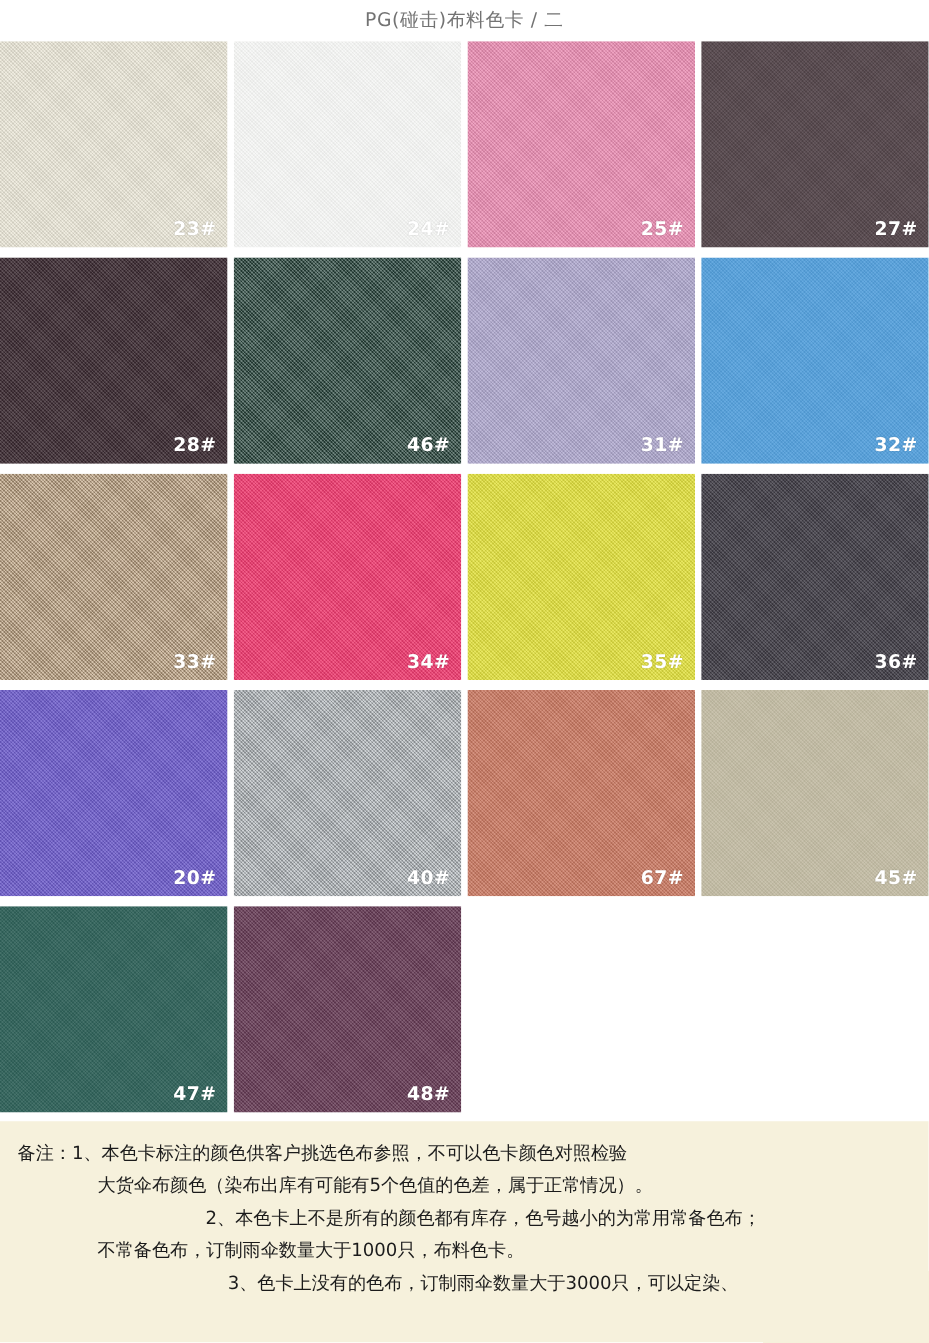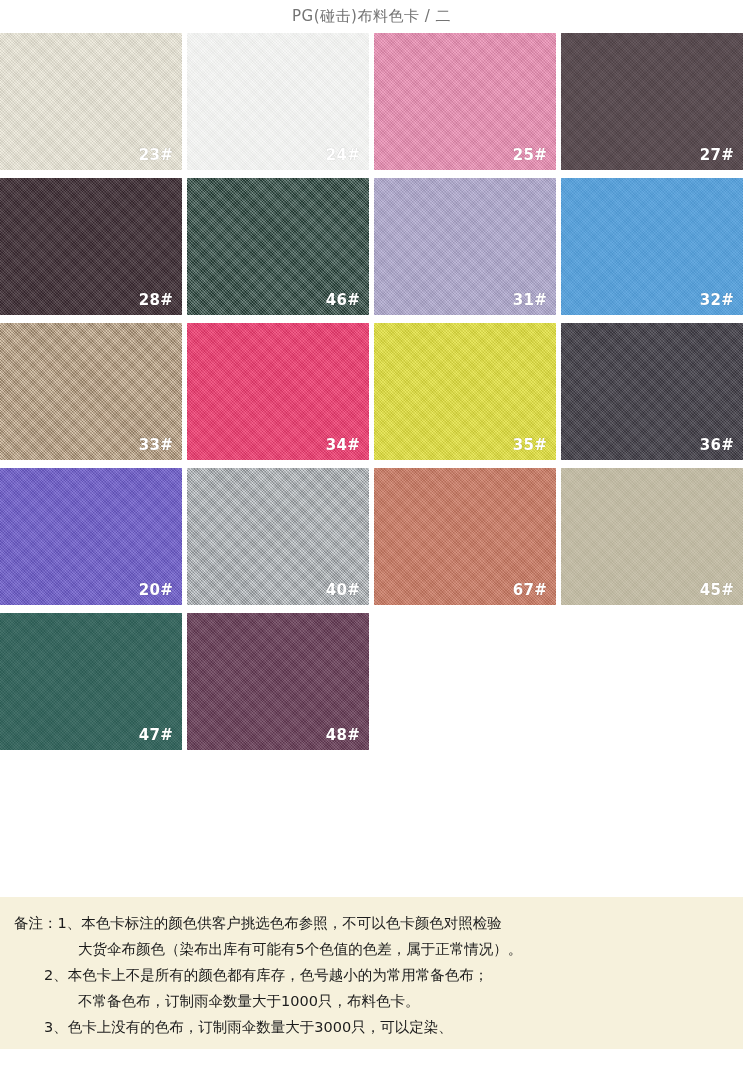--- a/index.html
+++ b/index.html
@@ -34,21 +34,21 @@
   .swatch-grid {
     display: grid;
     grid-template-columns: repeat(4, 182px);
     column-gap: 5px;
     row-gap: 8px;
     width: 743px;
     background: #ffffff;
   }
   .swatch {
     position: relative;
-    height: 137px;
+    height: 165px;
     overflow: hidden;
   }
   .swatch.empty {
     background: #ffffff;
   }
   .swatch-fill {
     position: absolute;
     inset: 0;
   }
   
@@ -95,33 +95,33 @@
     text-shadow: 0 0 1px rgba(0,0,0,0.25);
     z-index: 2;
   }
 
   
   .notes {
     position: absolute;
     left: 0;
     top: 897px;
     width: 743px;
-    height: 152px;
+    height: 177px;
     background: #f6f1dc;
     box-sizing: border-box;
     padding: 13px 14px 0 14px;
   }
   .note-line {
     font-size: 14.5px;
     color: #1b1b1b;
     line-height: 26px;
     white-space: nowrap;
     font-family: "DejaVu Sans", "Liberation Sans", sans-serif;
   }
-  .note-line.indent-1 { padding-left: 30px; }
+  .note-line.indent-1 { padding-left: 30px; text-align: center; }
   .note-line.indent-2 { padding-left: 64px; }
 </style>
 </head>
 <body>
 
 <div class="title-bar">
   <div class="title-text">PG(碰击)布料色卡 / 二</div>
 </div>
 
 <div class="swatch-grid" id="swatch-grid">

